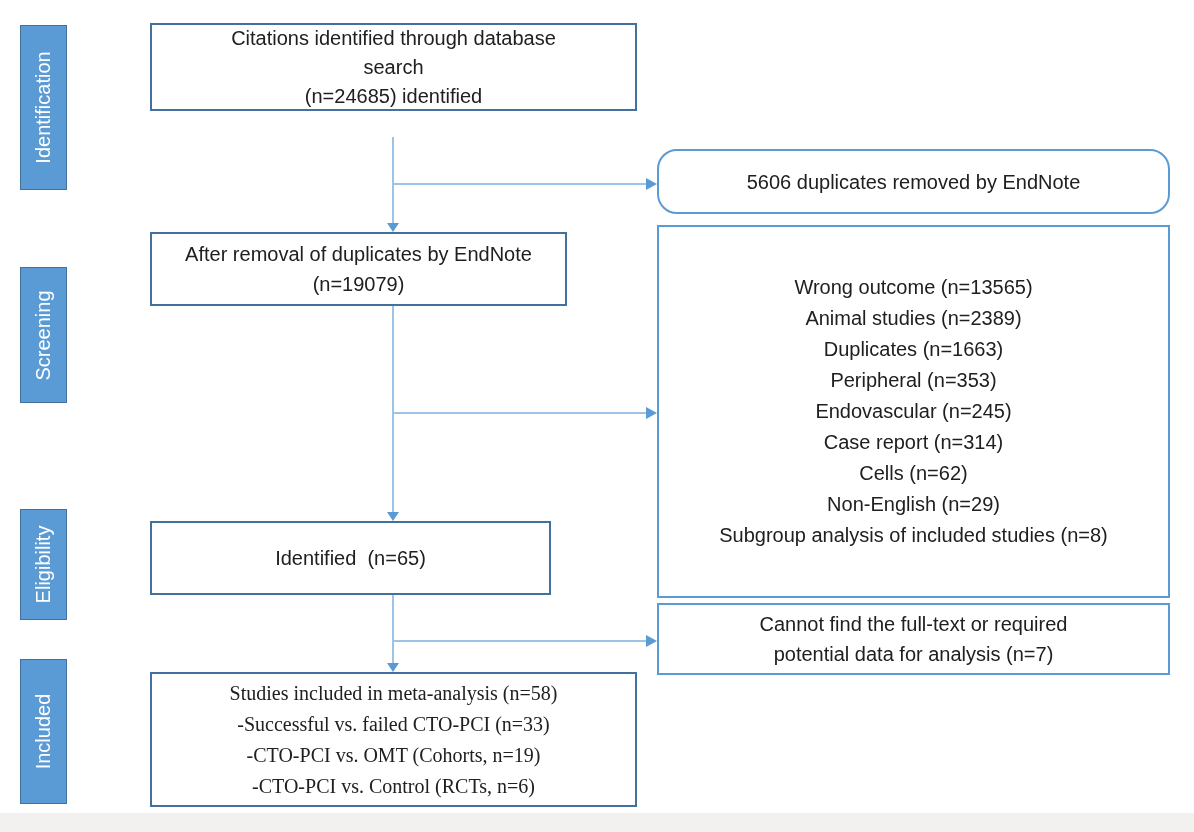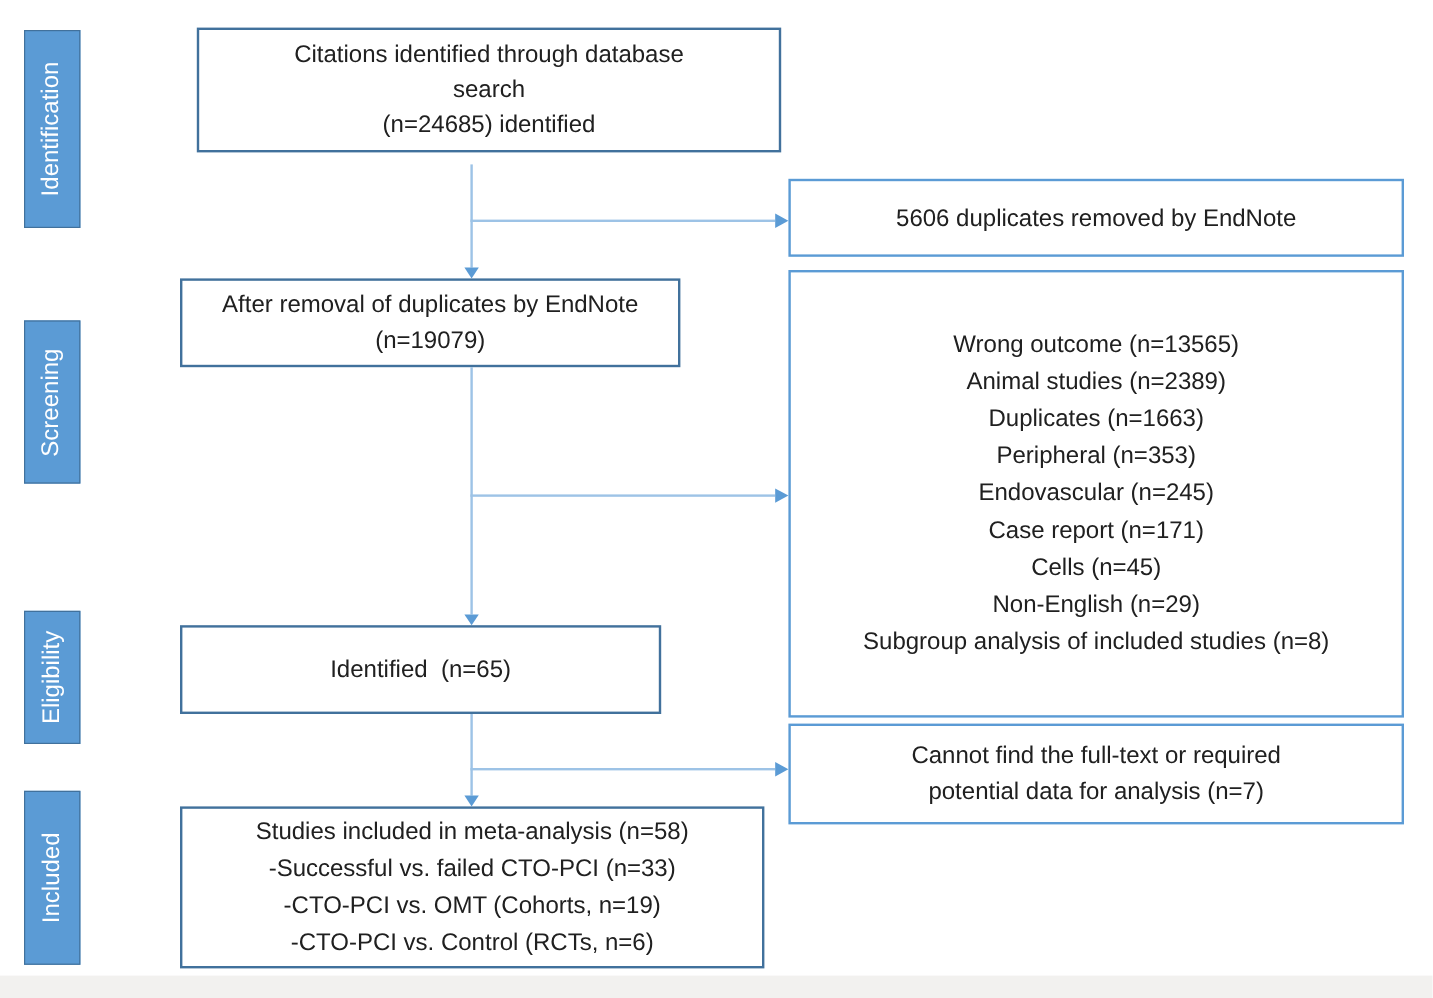--- a/index.html
+++ b/index.html
@@ -91,59 +91,59 @@
   <div class="stage" style="left:20px; top:267px; width:47px; height:136px;">
     <span>Screening</span>
   </div>
   <div class="stage" style="left:20px; top:509px; width:47px; height:111px;">
     <span>Eligibility</span>
   </div>
   <div class="stage" style="left:20px; top:659px; width:47px; height:145px;">
     <span>Included</span>
   </div>
 
-  <div class="fbox left" style="left:164px; top:23px; width:487px; height:104px; line-height:29px;">
+  <div class="fbox left" style="left:150px; top:23px; width:487px; height:88px; line-height:29px;">
       <div>Citations identified through database</div>
       <div>search</div>
       <div>(n=24685) identified</div>
     </div>
 
   <div class="fbox left" style="left:150px; top:232px; width:417px; height:74px;">
       <div>After removal of duplicates by EndNote</div>
       <div>(n=19079)</div>
     </div>
 
   <div class="fbox left" style="left:150px; top:521px; width:401px; height:74px;">
       <div>Identified  (n=65)</div>
     </div>
 
-  <div class="fbox left" style="left:150px; top:672px; width:487px; height:135px; line-height:31px;">
+  <div class="fbox left" style="left:150px; top:672px; width:487px; height:135px; line-height:31px;font-family:Liberation Serif, serif;">
       <div>Studies included in meta-analysis (n=58)</div>
       <div>-Successful vs. failed CTO-PCI (n=33)</div>
       <div>-CTO-PCI vs. OMT (Cohorts, n=19)</div>
       <div>-CTO-PCI vs. Control (RCTs, n=6)</div>
     </div>
 
-  <div class="fbox right" style="left:657px; top:149px; width:513px; height:65px;">
+  <div class="fbox right" style="left:657px; top:149px; width:513px; height:65px;border-radius:20px;">
       <div>5606 duplicates removed by EndNote</div>
     </div>
 
   <div class="fbox right" style="left:657px; top:225px; width:513px; height:373px; line-height:31px;">
       <div>Wrong outcome (n=13565)</div>
       <div>Animal studies (n=2389)</div>
       <div>Duplicates (n=1663)</div>
       <div>Peripheral (n=353)</div>
       <div>Endovascular (n=245)</div>
-      <div>Case report (n=171)</div>
-      <div>Cells (n=45)</div>
+      <div>Case report (n=314)</div>
+      <div>Cells (n=62)</div>
       <div>Non-English (n=29)</div>
       <div>Subgroup analysis of included studies (n=8)</div>
     </div>
 
-  <div class="fbox right" style="left:657px; top:603px; width:513px; height:84px;">
+  <div class="fbox right" style="left:657px; top:603px; width:513px; height:72px;">
       <div>Cannot find the full-text or required</div>
       <div>potential data for analysis (n=7)</div>
     </div>
 
   <div class="vline" style="left:392px; top:137px; height:86px;"></div>
   <div class="head-down" style="left:387px; top:223px;"></div>
 
   <div class="vline" style="left:392px; top:306px; height:206px;"></div>
   <div class="head-down" style="left:387px; top:512px;"></div>
 

